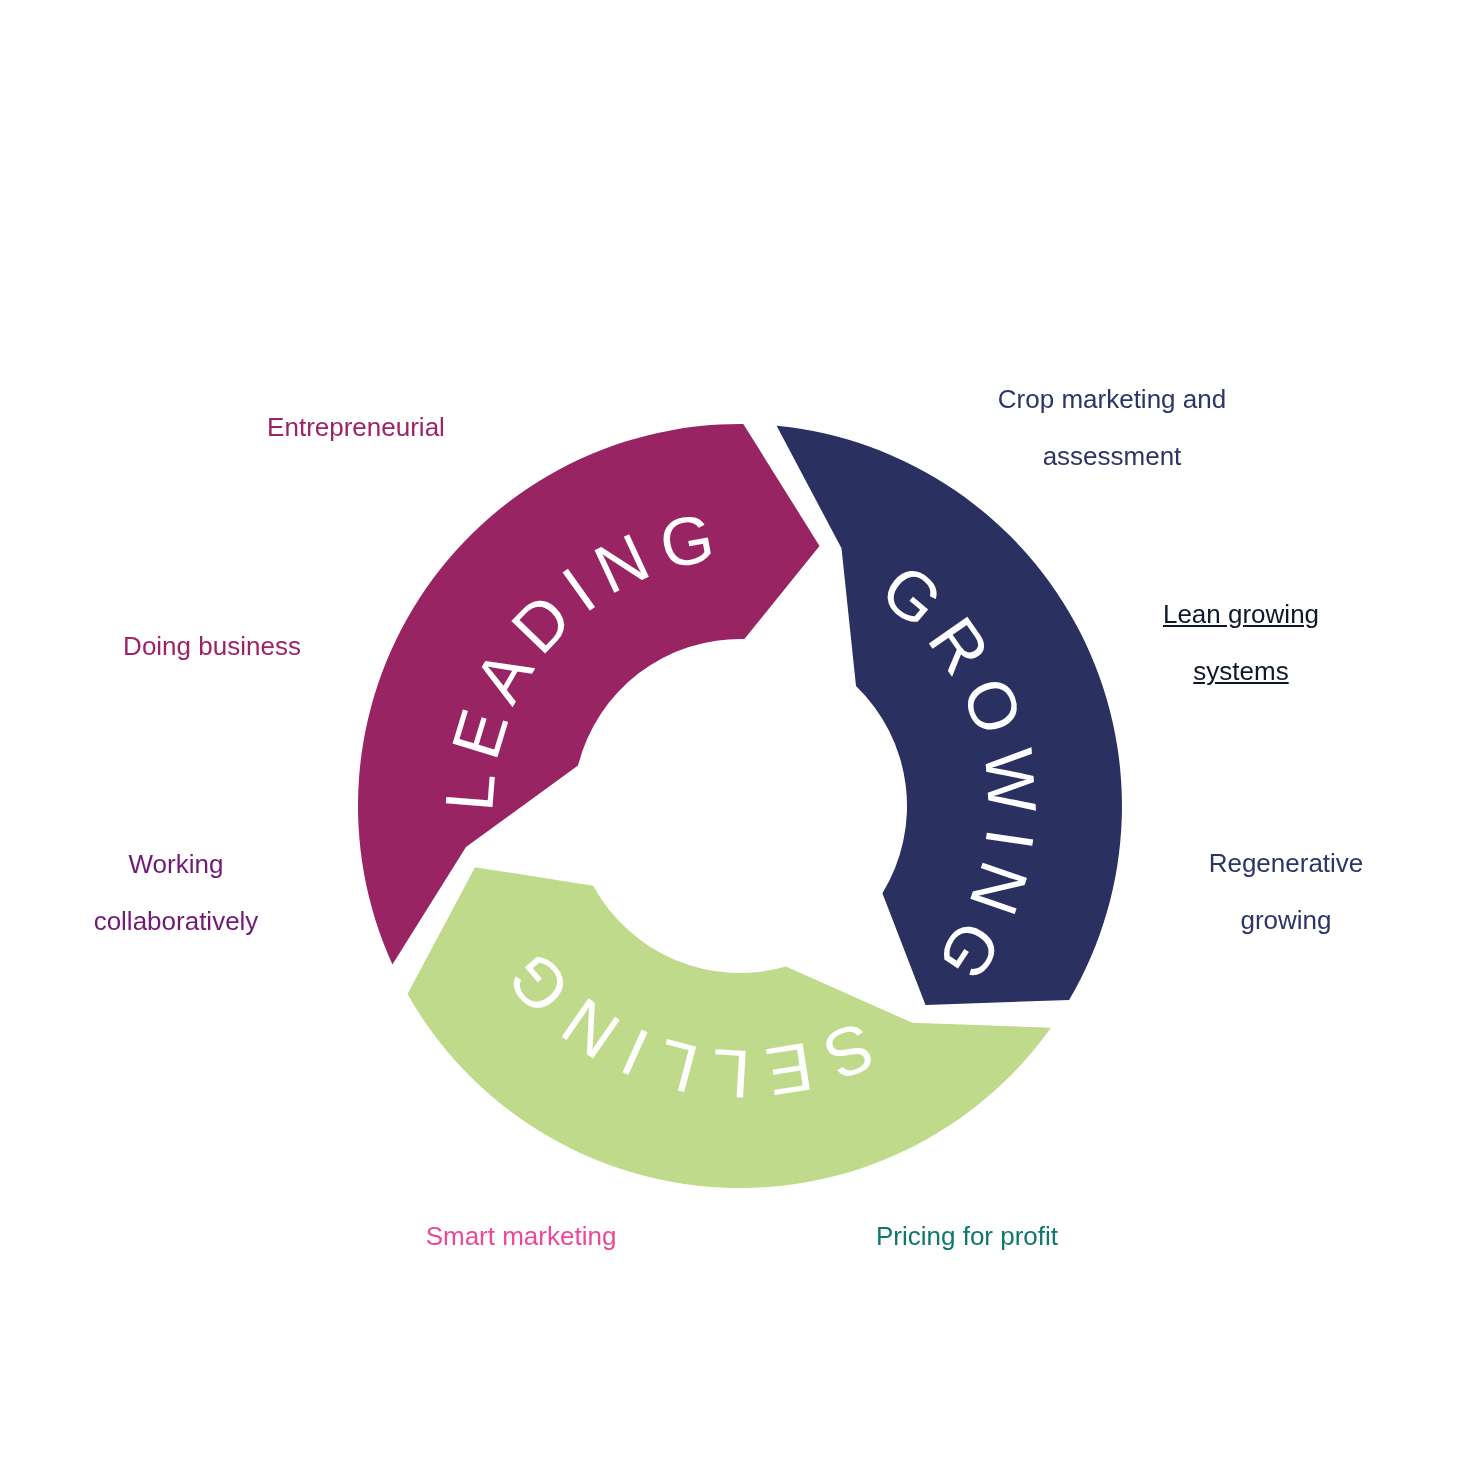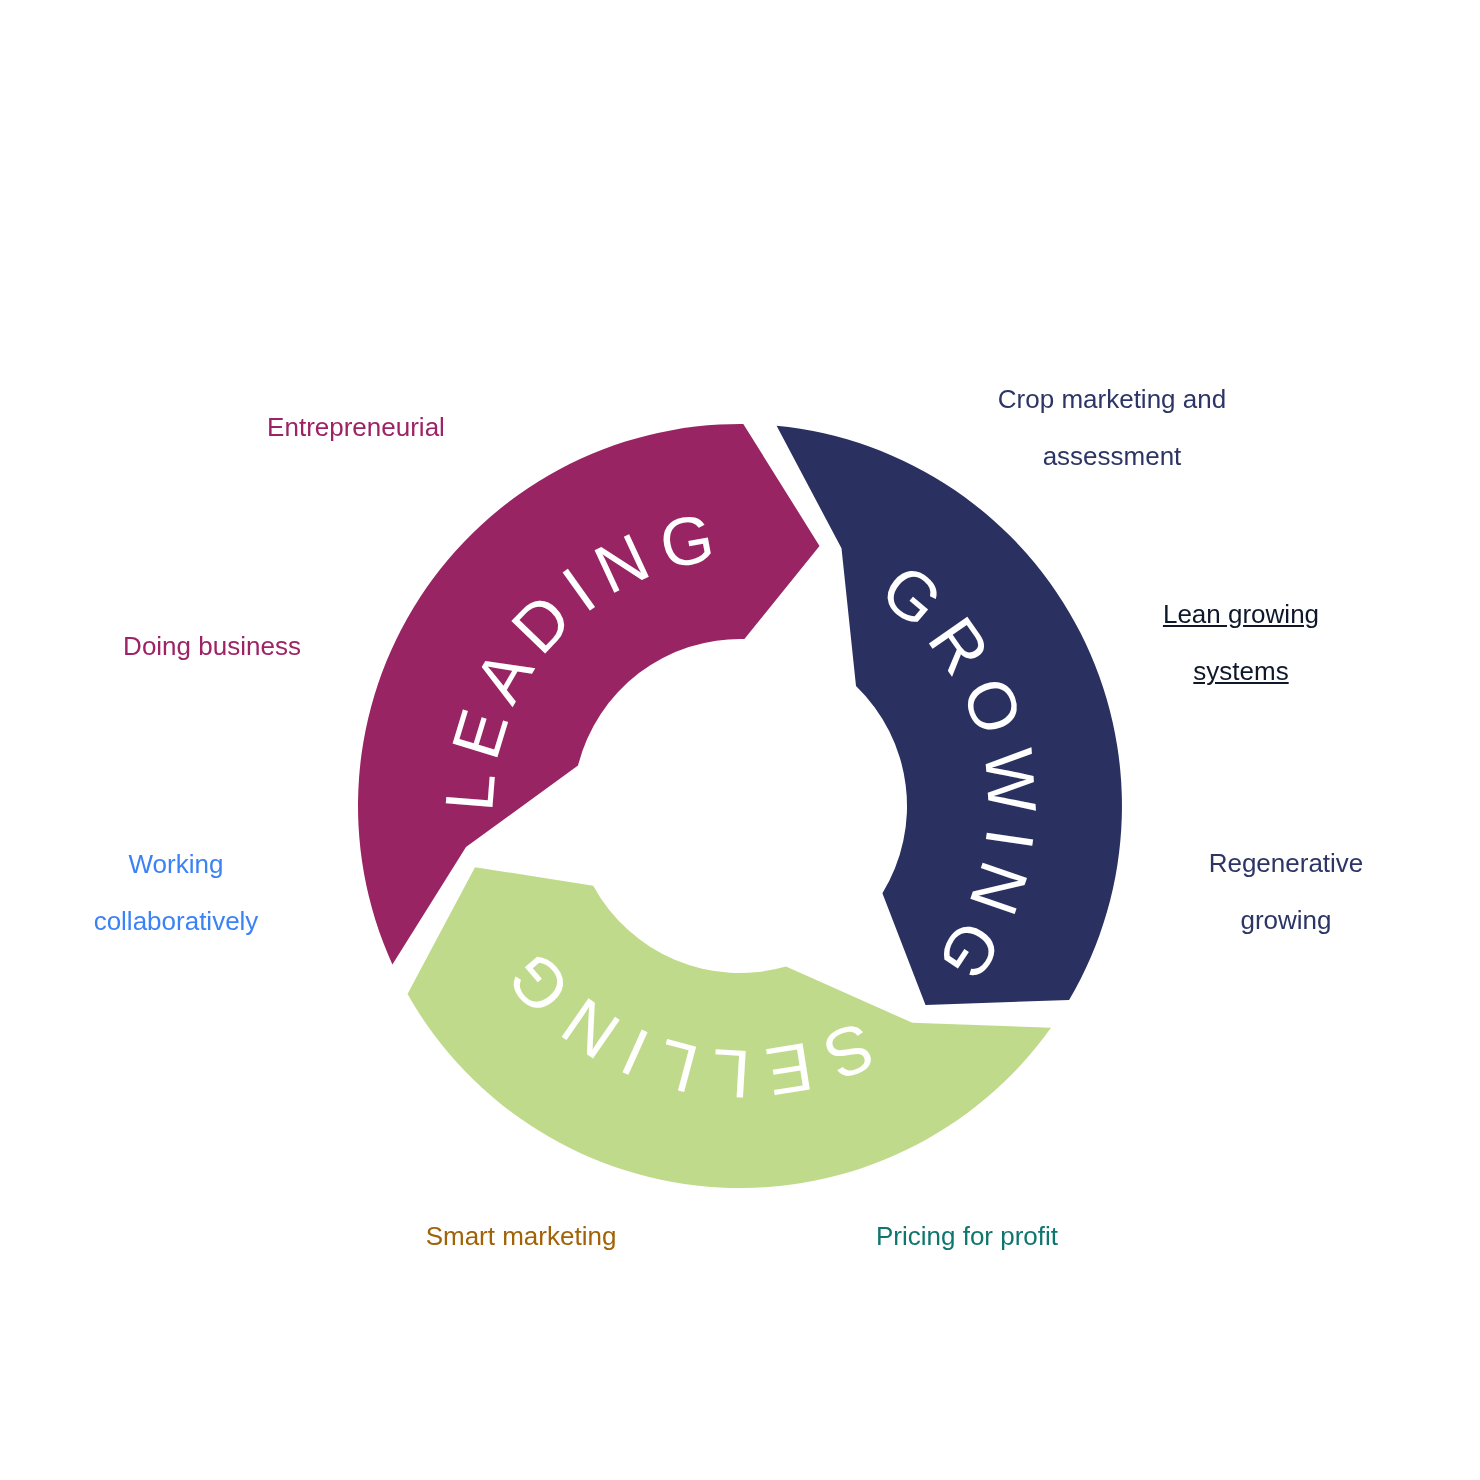--- a/index.html
+++ b/index.html
@@ -55,41 +55,41 @@
   </svg>
 
   <div class="side-label" style="left: 356px; top: 427px; color: rgb(157, 35, 102);">
     <div>Entrepreneurial</div>
   </div>
 
   <div class="side-label" style="left: 212px; top: 646px; color: rgb(157, 35, 102);">
     <div>Doing business</div>
   </div>
 
-  <div class="side-label" style="left: 176px; top: 893px; color: #3b82f6;">
+  <div class="side-label" style="left: 176px; top: 893px; color: #701a75;">
     <div>Working</div>
     <div>collaboratively</div>
   </div>
 
   <div class="side-label" style="left: 1112px; top: 428px; color: rgb(44, 53, 102);">
     <div>Crop marketing and</div>
     <div>assessment</div>
   </div>
 
   <div class="side-label" style="left: 1241px; top: 643px; color: #0f172a; text-decoration: underline;">
     <div>Lean growing</div>
     <div>systems</div>
   </div>
 
   <div class="side-label" style="left: 1286px; top: 892px; color: rgb(44, 53, 102);">
     <div>Regenerative</div>
     <div>growing</div>
   </div>
 
-  <div class="side-label" style="left: 521px; top: 1236px; color: #a16207;">
+  <div class="side-label" style="left: 521px; top: 1236px; color: #ec4899;">
     <div>Smart marketing</div>
   </div>
 
   <div class="side-label" style="left: 967px; top: 1236px; color: #0f766e;">
     <div>Pricing for profit</div>
   </div>
 
 
 </div>
 

